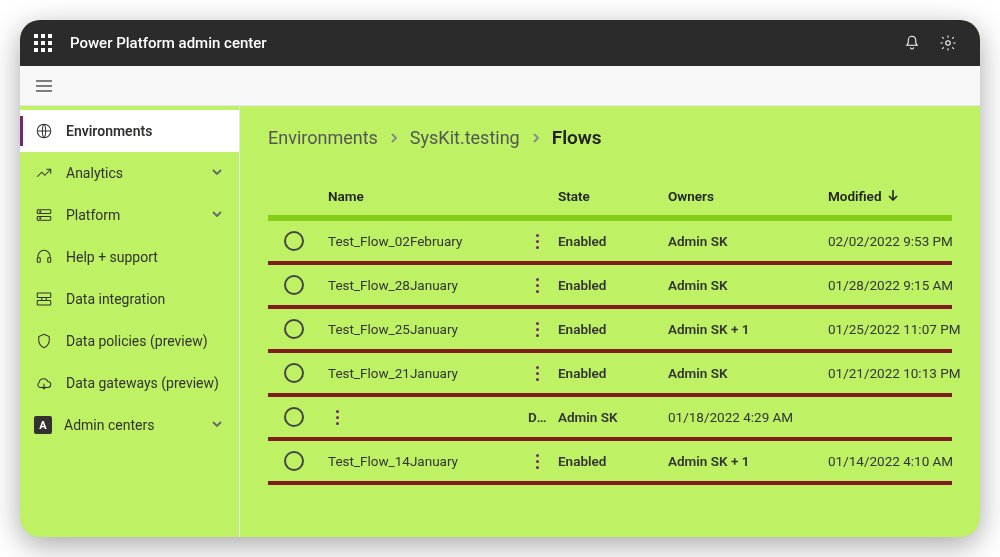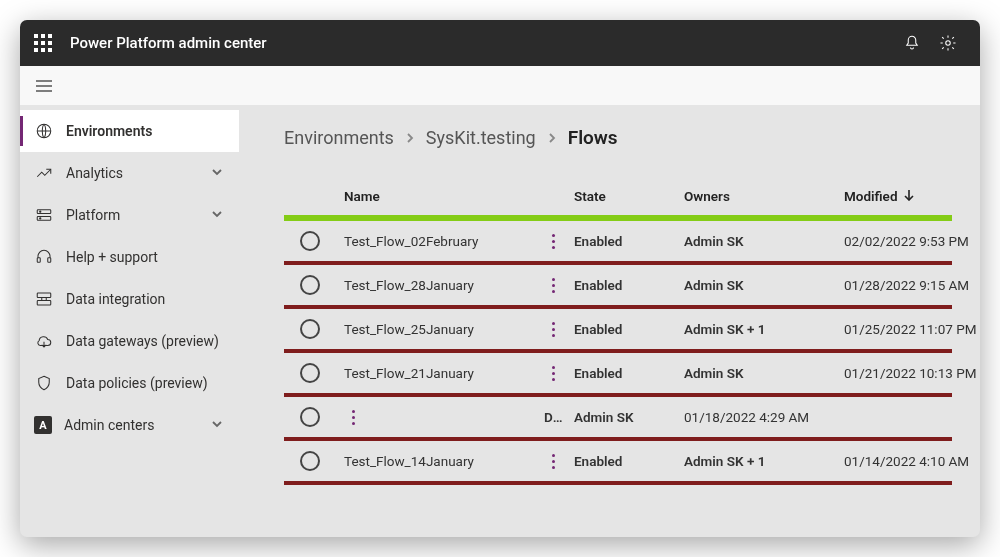--- a/index.html
+++ b/index.html
@@ -8,24 +8,24 @@
     font-family: "Segoe UI", -apple-system, BlinkMacSystemFont, Roboto, sans-serif;
     background: #fff;
     width: 1000px;
     height: 557px;
     overflow: hidden;
     position: relative;
   }
   .frame {
     position: absolute;
     inset: 20px;
-    border-radius: 7px;
+    border-radius: 20px;
     overflow: hidden;
     box-shadow: 0 8px 30px rgba(0,0,0,0.35);
-    background: #e5e5e5;
+    background: #bef264;
     display: flex;
     flex-direction: column;
   }
   
   .topbar {
     background: #2b2b2b;
     color: #fff;
     height: 46px;
     display: flex;
     align-items: center;
@@ -54,21 +54,20 @@
     padding: 0 10px;
     background: #f8f8f8;
   }
   .hamburger { width: 28px; height: 28px; display: flex; align-items: center; justify-content: center; }
   .hamburger svg { width: 18px; height: 14px; stroke: #555; stroke-width: 1.6; }
   
   .body {
     flex: 1;
     display: flex;
     min-height: 0;
-    gap: 16px;
   }
   .sidebar {
     width: 220px;
     border-right: 1px solid #e5e5e5;
     padding-top: 4px;
     flex-shrink: 0;
   }
   .nav-item {
     display: flex;
     align-items: center;
@@ -245,34 +244,34 @@
               <rect x="3" y="4" width="18" height="6" rx="1"></rect>
               <rect x="3" y="14" width="18" height="6" rx="1"></rect>
               <path d="M9 10v4M15 10v4"></path>
             </svg>
           </span>
           <span class="nav-label">Data integration</span>
         </div>
         <div class="nav-item">
           <span class="nav-icon">
             <svg viewBox="0 0 24 24">
+              <path d="M12 3l7 3v5c0 5-3 8-7 10-4-2-7-5-7-10V6l7-3Z"></path>
+            </svg>
+          </span>
+          <span class="nav-label">Data policies (preview)</span>
+        </div>
+        <div class="nav-item">
+          <span class="nav-icon">
+            <svg viewBox="0 0 24 24">
               <path d="M7 18h10a4 4 0 0 0 0-8 6 6 0 0 0-11.5 1.5A3.5 3.5 0 0 0 7 18Z"></path>
               <line x1="12" y1="13" x2="12" y2="20"></line>
               <polyline points="9,17 12,20 15,17"></polyline>
             </svg>
           </span>
           <span class="nav-label">Data gateways (preview)</span>
-        </div>
-        <div class="nav-item">
-          <span class="nav-icon">
-            <svg viewBox="0 0 24 24">
-              <path d="M12 3l7 3v5c0 5-3 8-7 10-4-2-7-5-7-10V6l7-3Z"></path>
-            </svg>
-          </span>
-          <span class="nav-label">Data policies (preview)</span>
         </div>
         <div class="nav-item">
           <span class="nav-icon filled-box">A</span>
           <span class="nav-label">Admin centers</span>
           <span class="chev"><svg viewBox="0 0 12 12">
               <polyline points="2,4 6,8 10,4"></polyline>
             </svg></span>
         </div>
       </div>
 

